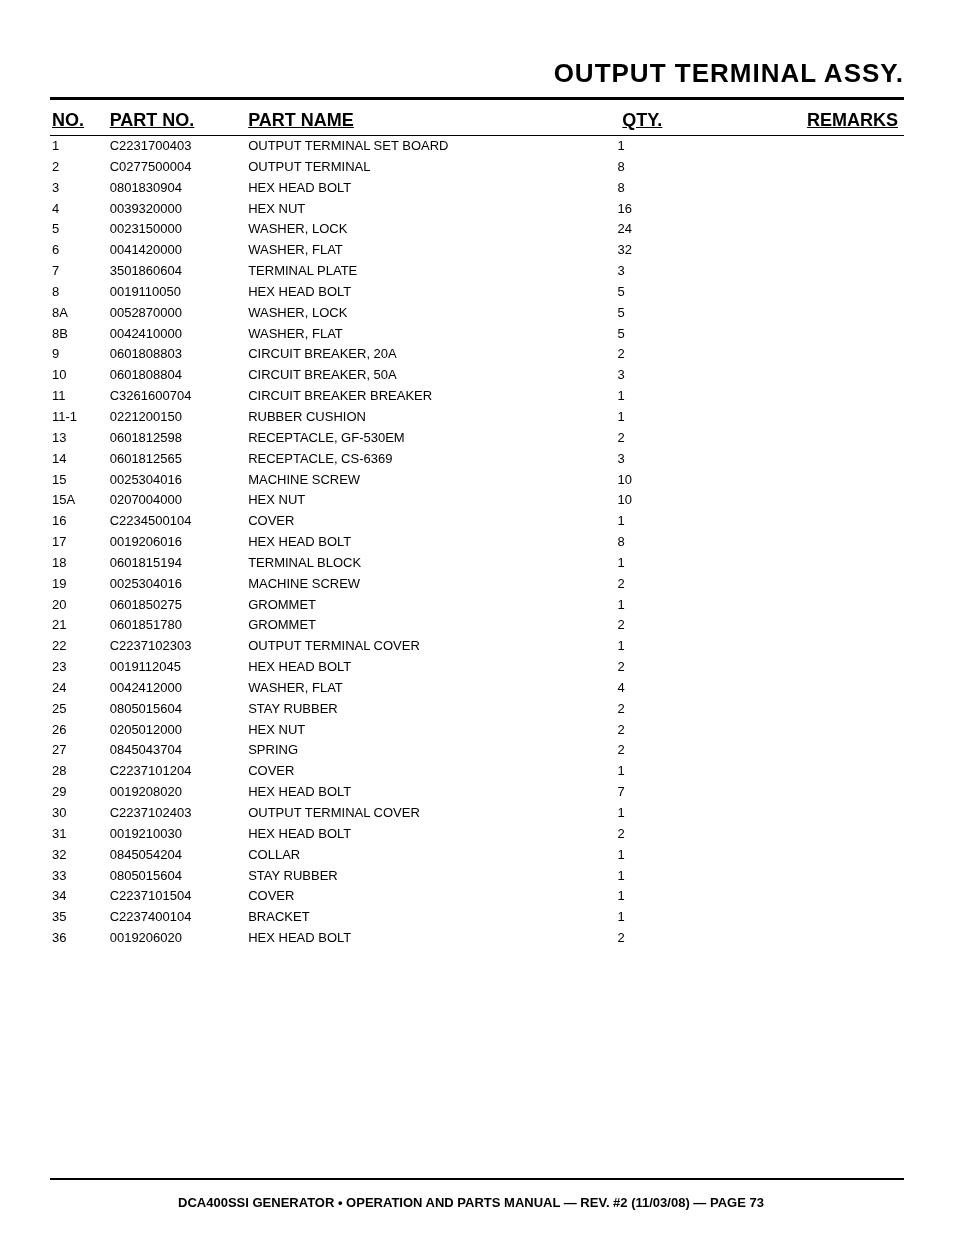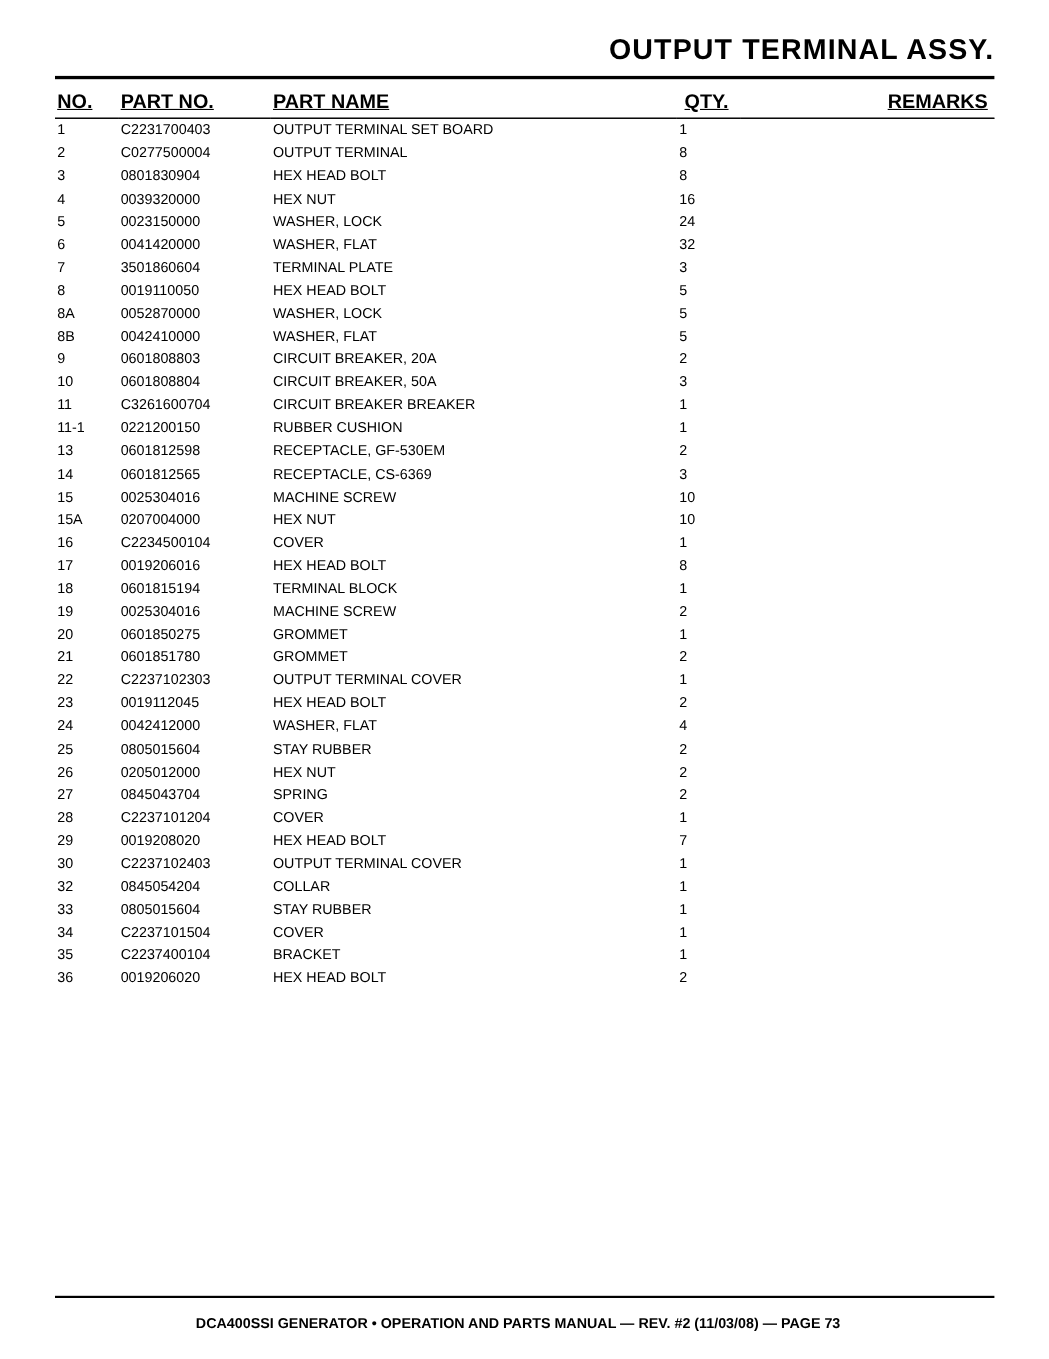--- a/index.html
+++ b/index.html
@@ -14,20 +14,21 @@
     }
     .page {
       width: 954px;
       min-height: 1235px;
       padding: 30px 50px 60px 50px;
       position: relative;
     }
     .title-bar {
       text-align: right;
       margin-bottom: 8px;
+      margin-top: 28px;
     }
     .title-bar h1 {
       font-size: 26px;
       font-weight: 900;
       font-family: 'Arial Black', Arial, sans-serif;
       letter-spacing: 1px;
       text-transform: uppercase;
     }
     .top-rule {
       border: none;
@@ -327,20 +328,27 @@
           <td class="remarks-col"></td>
         </tr>
         <tr>
           <td class="no-col">30</td>
           <td class="part-no-col">C2237102403</td>
           <td class="part-name-col">OUTPUT TERMINAL COVER</td>
           <td class="qty-col">1</td>
           <td class="remarks-col"></td>
         </tr>
         <tr>
+          <td class="no-col">31</td>
+          <td class="part-no-col">0019210030</td>
+          <td class="part-name-col">HEX HEAD BOLT</td>
+          <td class="qty-col">2</td>
+          <td class="remarks-col"></td>
+        </tr>
+        <tr>
           <td class="no-col">32</td>
           <td class="part-no-col">0845054204</td>
           <td class="part-name-col">COLLAR</td>
           <td class="qty-col">1</td>
           <td class="remarks-col"></td>
         </tr>
         <tr>
           <td class="no-col">33</td>
           <td class="part-no-col">0805015604</td>
           <td class="part-name-col">STAY RUBBER</td>

